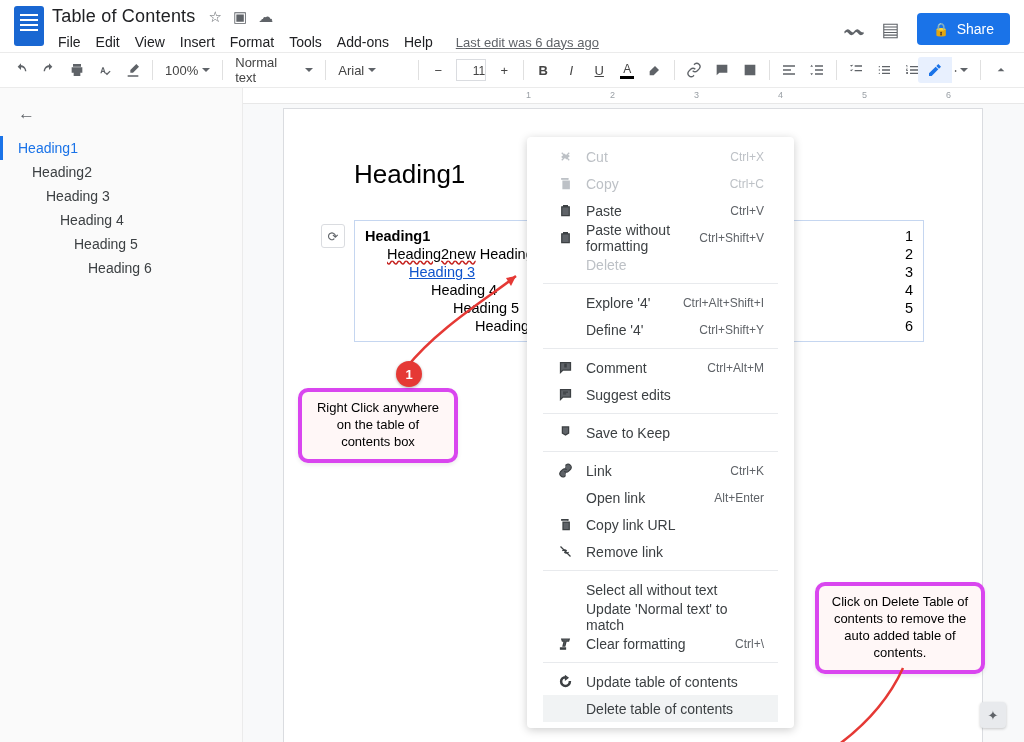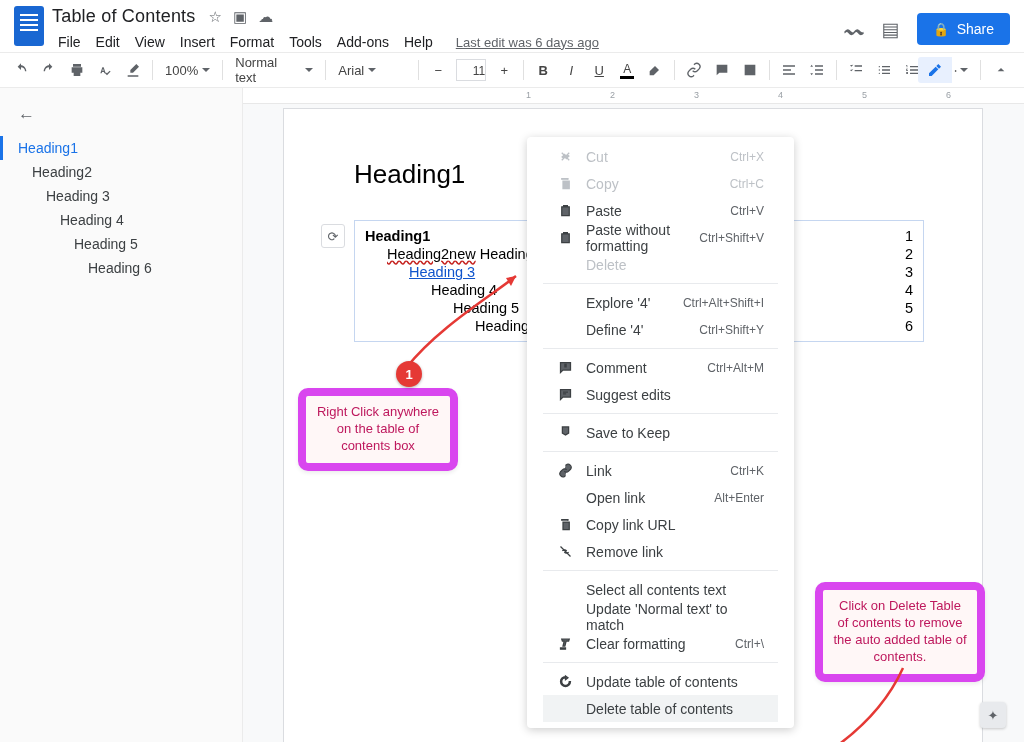--- a/index.html
+++ b/index.html
@@ -66,21 +66,21 @@
 .ctx-item .ci { width: 16px; height: 16px; display: inline-flex; align-items: center; justify-content: center; }
 .ctx-item .ci svg { width: 15px; height: 15px; fill: #5f6368; }
 .ctx-item.dis .ci svg { fill: #bdc1c6; }
 .ctx-item .lbl { flex: 1; }
 .ctx-item .sc { color: #5f6368; font-size: 12px; }
 .ctx-item.dis .sc { color: #bdc1c6; }
 .ctx-sep { height: 1px; background: #e8eaed; margin: 5px 0; }
 .noic .ci { visibility: hidden; }
 
 
-.callout { position: absolute; border: 8px solid #d946ef; background: #fff7f7; border-radius: 10px; color: #be185d; font-size: 13px; text-align: center; padding: 8px 10px; line-height: 1.3; box-shadow: 0 2px 4px rgba(0,0,0,.08); z-index: 6; }
+.callout { position: absolute; border: 4px solid #d946ef; background: #fff7f7; border-radius: 10px; color: #000000; font-size: 13px; text-align: center; padding: 8px 10px; line-height: 1.3; box-shadow: 0 2px 4px rgba(0,0,0,.08); z-index: 6; }
 .badge { position: absolute; width: 26px; height: 26px; border-radius: 50%; background: #e53935; color: #fff; font-weight: 700; display: flex; align-items: center; justify-content: center; z-index: 30; box-shadow: 0 1px 3px rgba(0,0,0,.3); }
 
 
 svg.leader { position: absolute; z-index: 25; pointer-events: none; }
 
 .explore-badge { position: absolute; right: 18px; bottom: 14px; width: 26px; height: 26px; background: #e8eaed; border-radius: 4px; display: flex; align-items: center; justify-content: center; color: #5f6368; box-shadow: 0 1px 3px rgba(0,0,0,.2); cursor: pointer; }
 
 .ruler-ticks { position: absolute; left: 283px; top: 0; right: 10px; height: 100%; }
 </style>
 </head>
@@ -429,21 +429,21 @@
       <span class="ci">
         <svg viewBox="0 0 24 24" fill="none" stroke="currentColor" stroke-width="2">
           <path d="M10 13a5 5 0 0 0 7 0M14 11a5 5 0 0 0-7 0M4 4l16 16"></path>
         </svg>
       </span>
       <span class="lbl">Remove link</span>
     </div>
     <div class="ctx-sep"></div>
     <div class="ctx-item noic">
       <span class="ci"></span>
-      <span class="lbl">Select all contents text</span>
+      <span class="lbl">Select all without text</span>
     </div>
     <div class="ctx-item noic">
       <span class="ci"></span>
       <span class="lbl">Update 'Normal text' to match</span>
     </div>
     <div class="ctx-item">
       <span class="ci">
         <svg viewBox="0 0 24 24" fill="none" stroke="currentColor" stroke-width="2">
           <path d="M6 5h12l-1 3h-4l-2 8H8l2-8H7zM4 19h8v2H4z"></path>
         </svg>

